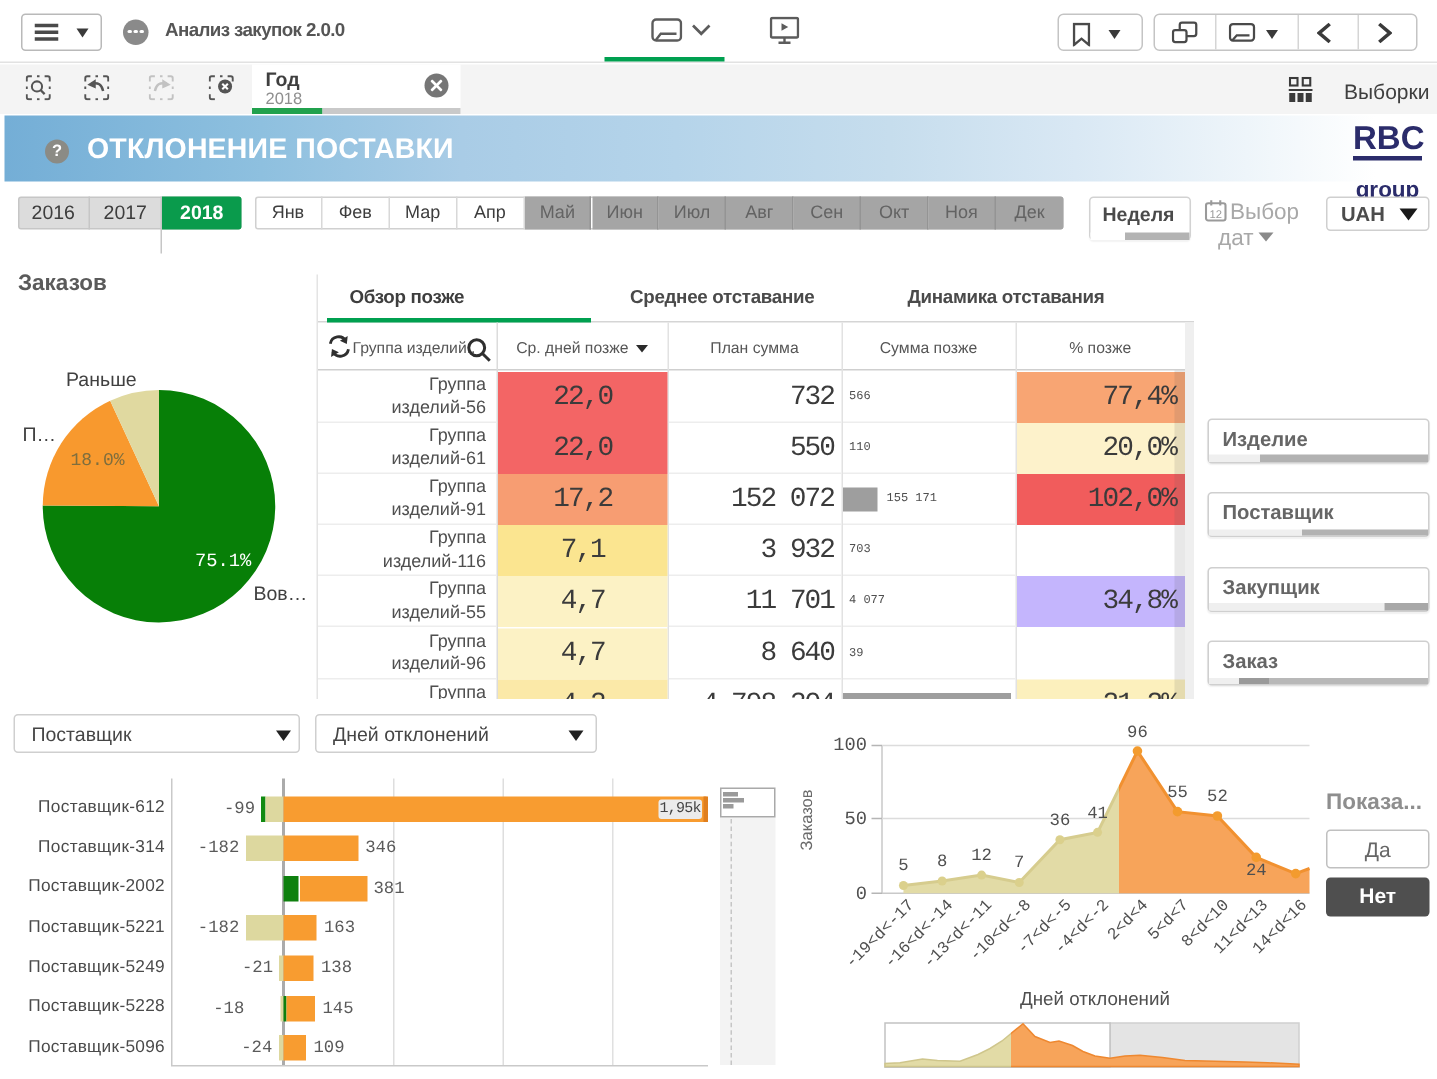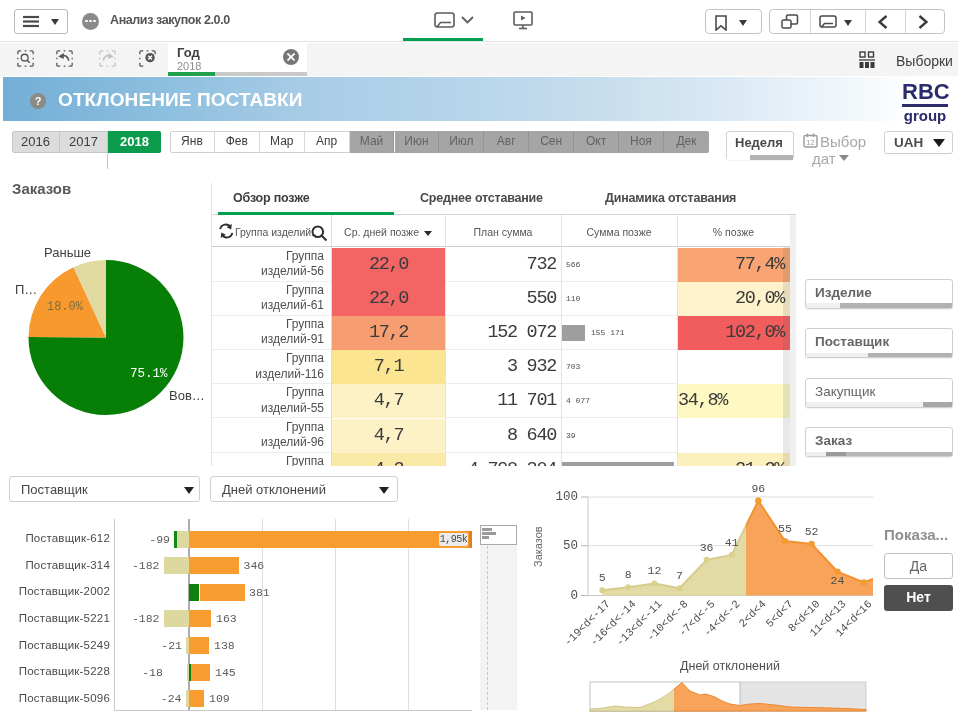--- a/index.html
+++ b/index.html
@@ -161,21 +161,21 @@
   <rect x="11.5" y="11" width="4" height="6" fill="#3a3a3a"></rect>
 </svg>
 <div class="a" style="left:896px;top:53px;font-size:14px;color:#3f3f3f">Выборки</div>
 
 <div class="a" style="left:3px;top:76.5px;width:952px;height:44px;background:linear-gradient(to right,#74aed6 0%,#8ec0df 18%,#a9cce6 32%,#b5d4ea 47%,#c6dded 62%,#d9e8f4 75%,#eef5fa 87%,#ffffff 96%)"></div>
 <div class="a" style="left:30px;top:93px;width:16px;height:16px;border-radius:50%;background:#8b8b85;color:#fff;font-size:11px;font-weight:bold;text-align:center;line-height:16px">?</div>
 <div class="a" style="left:58px;top:89px;font-size:19px;font-weight:bold;color:#fff;letter-spacing:0.1px">ОТКЛОНЕНИЕ ПОСТАВКИ</div>
 <div class="a" style="left:902px;top:81px;width:46px;text-align:center;color:#2b2c6b;font-weight:bold">
   <div style="font-size:22px;letter-spacing:0px;line-height:22px">RBC</div>
   <div style="height:2.5px;background:#2b2c6b;margin-top:1px"></div>
-  <div style="font-size:15px;line-height:15px;margin-top:1px;letter-spacing:0px">group</div>
+  <div style="font-size:15px;line-height:15px;margin-top:12px;letter-spacing:0px">group</div>
 </div>
 
 <div class="a" style="left:12px;top:131px;width:149px;height:22px;border:1px solid #c6c6c6;border-radius:2px;background:#dcdcdc"></div>
 <div class="a" style="left:12px;top:131px;width:48px;height:22px;border-right:1px solid #c6c6c6;font-size:13px;color:#3d3d3d;text-align:center;line-height:21px">2016</div>
 <div class="a" style="left:60px;top:131px;width:48px;height:38px;border-right:1px solid #c6c6c6;font-size:13px;color:#3d3d3d;text-align:center;line-height:21px">2017</div>
 <div class="a" style="left:108px;top:131px;width:53px;height:22px;background:#0a9b4c;border-radius:0 2px 2px 0;font-size:13px;color:#fff;font-weight:bold;text-align:center;line-height:21px">2018</div>
 <div class="a" style="left:170px;top:131px;width:539px;height:22px;border:1px solid #d0d0d0;border-radius:2px;background:#fff"></div>
 <div class="a" style="left:170px;top:131px;width:44.9px;height:22px;border-right:1px solid #d8d8d8;font-size:12px;color:#3d3d3d;text-align:center;line-height:21px">Янв</div>
 <div class="a" style="left:214.9px;top:131px;width:44.9px;height:22px;border-right:1px solid #d8d8d8;font-size:12px;color:#3d3d3d;text-align:center;line-height:21px">Фев</div>
 <div class="a" style="left:259.8px;top:131px;width:44.9px;height:22px;border-right:1px solid #d8d8d8;font-size:12px;color:#3d3d3d;text-align:center;line-height:21px">Мар</div>
@@ -275,21 +275,21 @@
   <div class="a" style="left:0;top:167.1px;width:119px;height:34.2px;border-bottom:1px solid #ededed;text-align:right;padding-right:7px;font-size:12px;color:#4f4f4f;line-height:15.5px;padding-top:1px">Группа<br>изделий-116</div>
   <div class="a mono" style="left:120px;top:167.1px;width:113px;height:34.2px;background:#fbe590;text-align:center;font-size:18.5px;letter-spacing:-1.3px;color:#3b3b3b;line-height:34.2px">7,1</div>
   <div class="a mono" style="left:234px;top:167.1px;width:115px;height:34.2px;border-bottom:1px solid #ededed;text-align:right;padding-right:5px;font-size:18.5px;letter-spacing:-1.3px;color:#3b3b3b;line-height:34.2px">3 932</div>
   <div class="a" style="left:350px;top:167.1px;width:115px;height:34.2px;border-bottom:1px solid #ededed"></div>
   <div class="a mono" style="left:354px;top:167.1px;height:34.2px;font-size:8px;color:#4f4f4f;line-height:34.2px">703</div>
   <div class="a" style="left:0;top:201.3px;width:119px;height:34.2px;border-bottom:1px solid #ededed;text-align:right;padding-right:7px;font-size:12px;color:#4f4f4f;line-height:15.5px;padding-top:1px">Группа<br>изделий-55</div>
   <div class="a mono" style="left:120px;top:201.3px;width:113px;height:34.2px;background:#fcf2c5;text-align:center;font-size:18.5px;letter-spacing:-1.3px;color:#3b3b3b;line-height:34.2px">4,7</div>
   <div class="a mono" style="left:234px;top:201.3px;width:115px;height:34.2px;border-bottom:1px solid #ededed;text-align:right;padding-right:5px;font-size:18.5px;letter-spacing:-1.3px;color:#3b3b3b;line-height:34.2px">11 701</div>
   <div class="a" style="left:350px;top:201.3px;width:115px;height:34.2px;border-bottom:1px solid #ededed"></div>
   <div class="a mono" style="left:354px;top:201.3px;height:34.2px;font-size:8px;color:#4f4f4f;line-height:34.2px">4 077</div>
-  <div class="a mono" style="left:466px;top:201.3px;width:112px;height:34.2px;background:#fef9c3;text-align:left;padding-right:6px;font-size:18.5px;letter-spacing:-1.3px;color:#3b3b3b;line-height:34.2px">34,8%</div>
+  <div class="a mono" style="left:466px;top:201.3px;width:112px;height:34.2px;background:#c4b5fd;text-align:right;padding-right:6px;font-size:18.5px;letter-spacing:-1.3px;color:#3b3b3b;line-height:34.2px">34,8%</div>
   <div class="a" style="left:0;top:235.5px;width:119px;height:34.2px;border-bottom:1px solid #ededed;text-align:right;padding-right:7px;font-size:12px;color:#4f4f4f;line-height:15.5px;padding-top:1px">Группа<br>изделий-96</div>
   <div class="a mono" style="left:120px;top:235.5px;width:113px;height:34.2px;background:#fcf2c5;text-align:center;font-size:18.5px;letter-spacing:-1.3px;color:#3b3b3b;line-height:34.2px">4,7</div>
   <div class="a mono" style="left:234px;top:235.5px;width:115px;height:34.2px;border-bottom:1px solid #ededed;text-align:right;padding-right:5px;font-size:18.5px;letter-spacing:-1.3px;color:#3b3b3b;line-height:34.2px">8 640</div>
   <div class="a" style="left:350px;top:235.5px;width:115px;height:34.2px;border-bottom:1px solid #ededed"></div>
   <div class="a mono" style="left:354px;top:235.5px;height:34.2px;font-size:8px;color:#4f4f4f;line-height:34.2px">39</div>
   <div class="a" style="left:0;top:269.7px;width:119px;height:34.2px;border-bottom:1px solid #ededed;text-align:right;padding-right:7px;font-size:12px;color:#4f4f4f;line-height:15.5px;padding-top:1px">Группа<br>изделий-10</div>
   <div class="a mono" style="left:120px;top:269.7px;width:113px;height:34.2px;background:#fbe9a8;text-align:center;font-size:18.5px;letter-spacing:-1.3px;color:#3b3b3b;line-height:34.2px">4,2</div>
   <div class="a mono" style="left:234px;top:269.7px;width:115px;height:34.2px;border-bottom:1px solid #ededed;text-align:right;padding-right:5px;font-size:18.5px;letter-spacing:-1.3px;color:#3b3b3b;line-height:34.2px">4 798 304</div>
   <div class="a" style="left:350px;top:269.7px;width:115px;height:34.2px;border-bottom:1px solid #ededed"></div>
   <div class="a" style="left:350px;top:278.7px;width:112px;height:16px;background:#9e9e9e"></div>
@@ -303,21 +303,21 @@
   <div class="a" style="left:9px;top:5px;font-size:13.5px;font-weight:bold;color:#666">Изделие</div>
   <div class="a" style="left:0px;top:23.5px;width:34px;height:4.5px;background:#efefef"></div>
   <div class="a" style="left:34px;top:23.5px;width:112px;height:4.5px;background:#b2b2b2"></div>
 </div>
 <div class="a" style="left:805px;top:328px;width:148px;height:30px;border:1px solid #cfcfcf;border-radius:3px;background:#fff;box-shadow:0 1px 1px rgba(0,0,0,0.06)">
   <div class="a" style="left:9px;top:5px;font-size:13.5px;font-weight:bold;color:#666">Поставщик</div>
   <div class="a" style="left:0px;top:23.5px;width:62px;height:4.5px;background:#efefef"></div>
   <div class="a" style="left:62px;top:23.5px;width:84px;height:4.5px;background:#b2b2b2"></div>
 </div>
 <div class="a" style="left:805px;top:377.5px;width:148px;height:30px;border:1px solid #cfcfcf;border-radius:3px;background:#fff;box-shadow:0 1px 1px rgba(0,0,0,0.06)">
-  <div class="a" style="left:9px;top:5px;font-size:13.5px;font-weight:normal;color:#666">Закупщик</div>
+  <div class="a" style="left:9px;top:5px;font-size:13.5px;font-weight:bold;color:#666">Закупщик</div>
   <div class="a" style="left:0px;top:23.5px;width:117px;height:4.5px;background:#efefef"></div>
   <div class="a" style="left:117px;top:23.5px;width:29px;height:4.5px;background:#a8a8a8"></div>
 </div>
 <div class="a" style="left:805px;top:427px;width:148px;height:30px;border:1px solid #cfcfcf;border-radius:3px;background:#fff;box-shadow:0 1px 1px rgba(0,0,0,0.06)">
   <div class="a" style="left:9px;top:5px;font-size:13.5px;font-weight:bold;color:#666">Заказ</div>
   <div class="a" style="left:0px;top:23.5px;width:20px;height:4.5px;background:#efefef"></div>
   <div class="a" style="left:20px;top:23.5px;width:20px;height:4.5px;background:#9a9a9a"></div>
   <div class="a" style="left:40px;top:23.5px;width:106px;height:4.5px;background:#b8b8b8"></div>
 </div>
 

